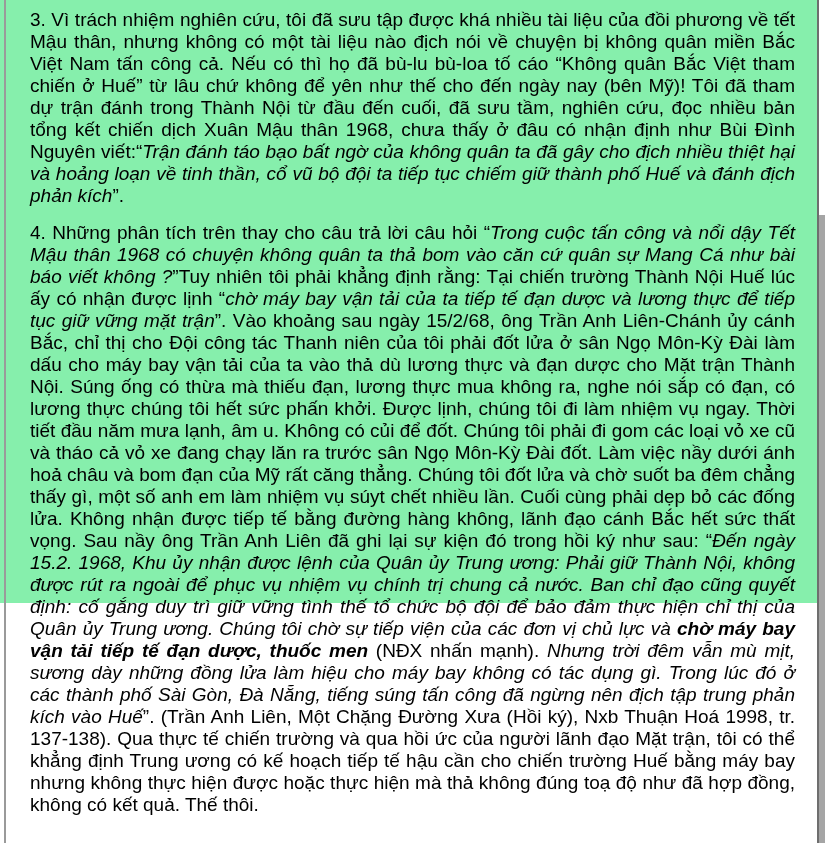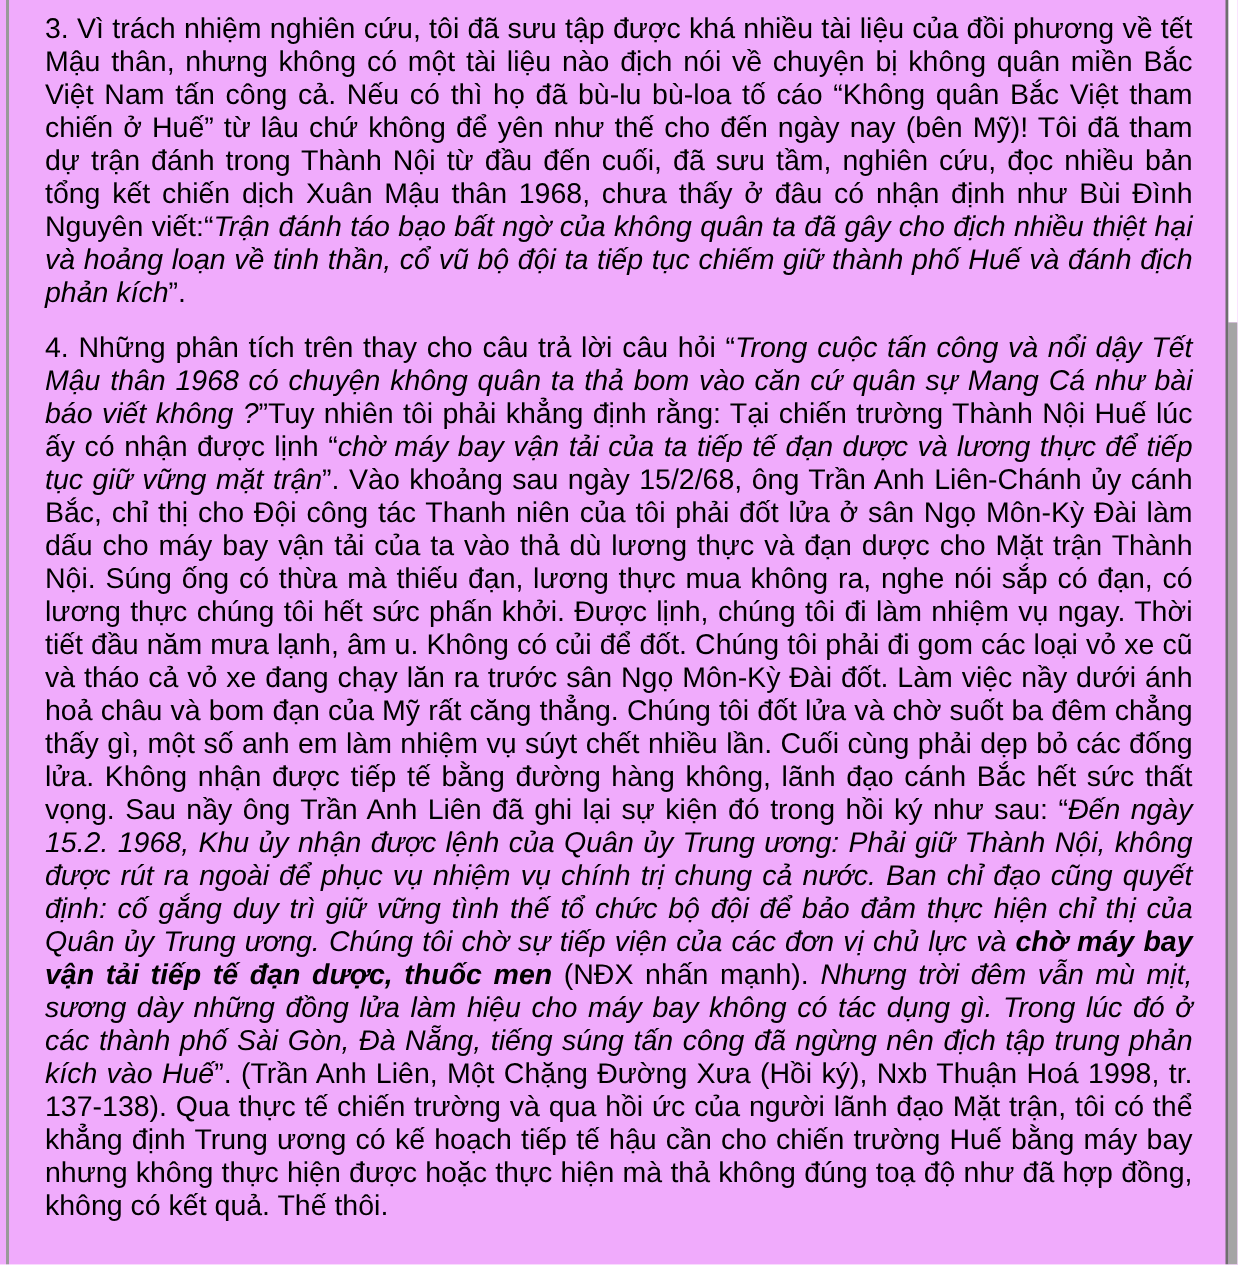--- a/index.html
+++ b/index.html
@@ -7,22 +7,22 @@
     padding: 0;
     background: #ffffff;
     width: 825px;
     height: 843px;
     overflow: hidden;
     font-family: "Liberation Sans", sans-serif;
   }
   .page {
     position: relative;
     width: 825px;
-    height: 843px;
-    background: #f0abfc;
+    height: 603px;
+    background: #86efac;
   }
   .left-rule {
     position: absolute;
     left: 4px;
     top: 0;
     width: 2px;
     height: 843px;
   }
   .right-rule {
     position: absolute;

